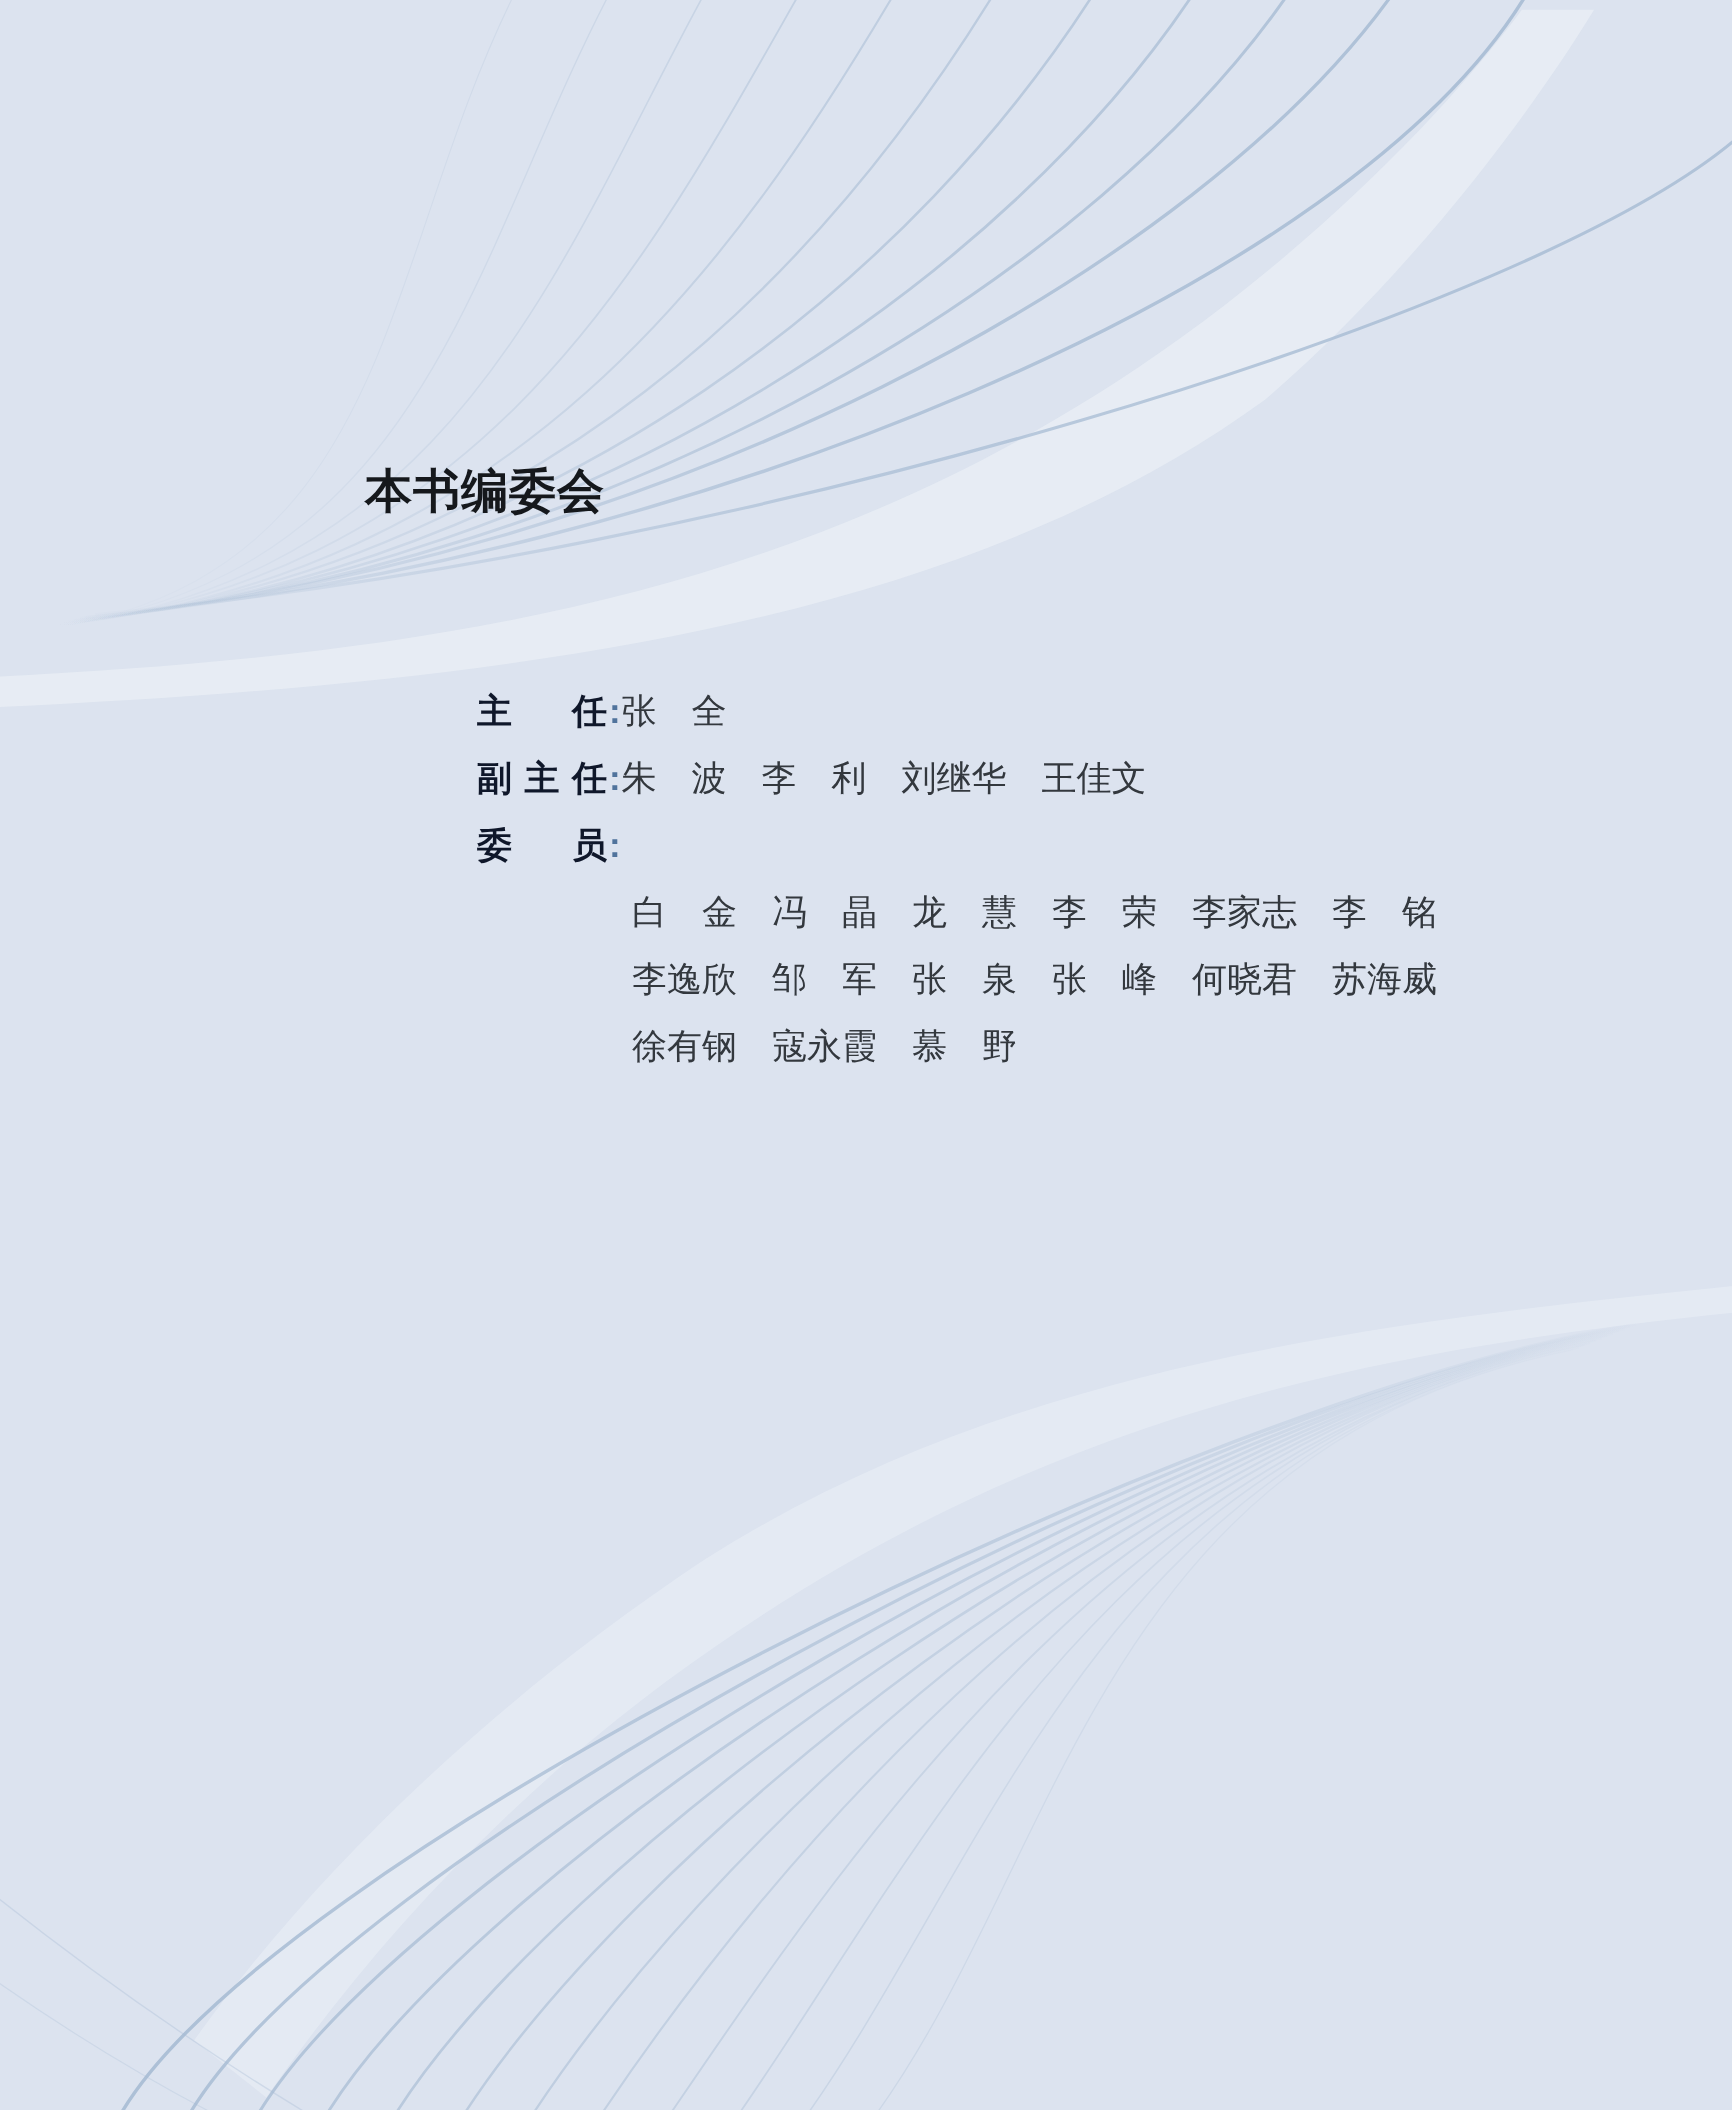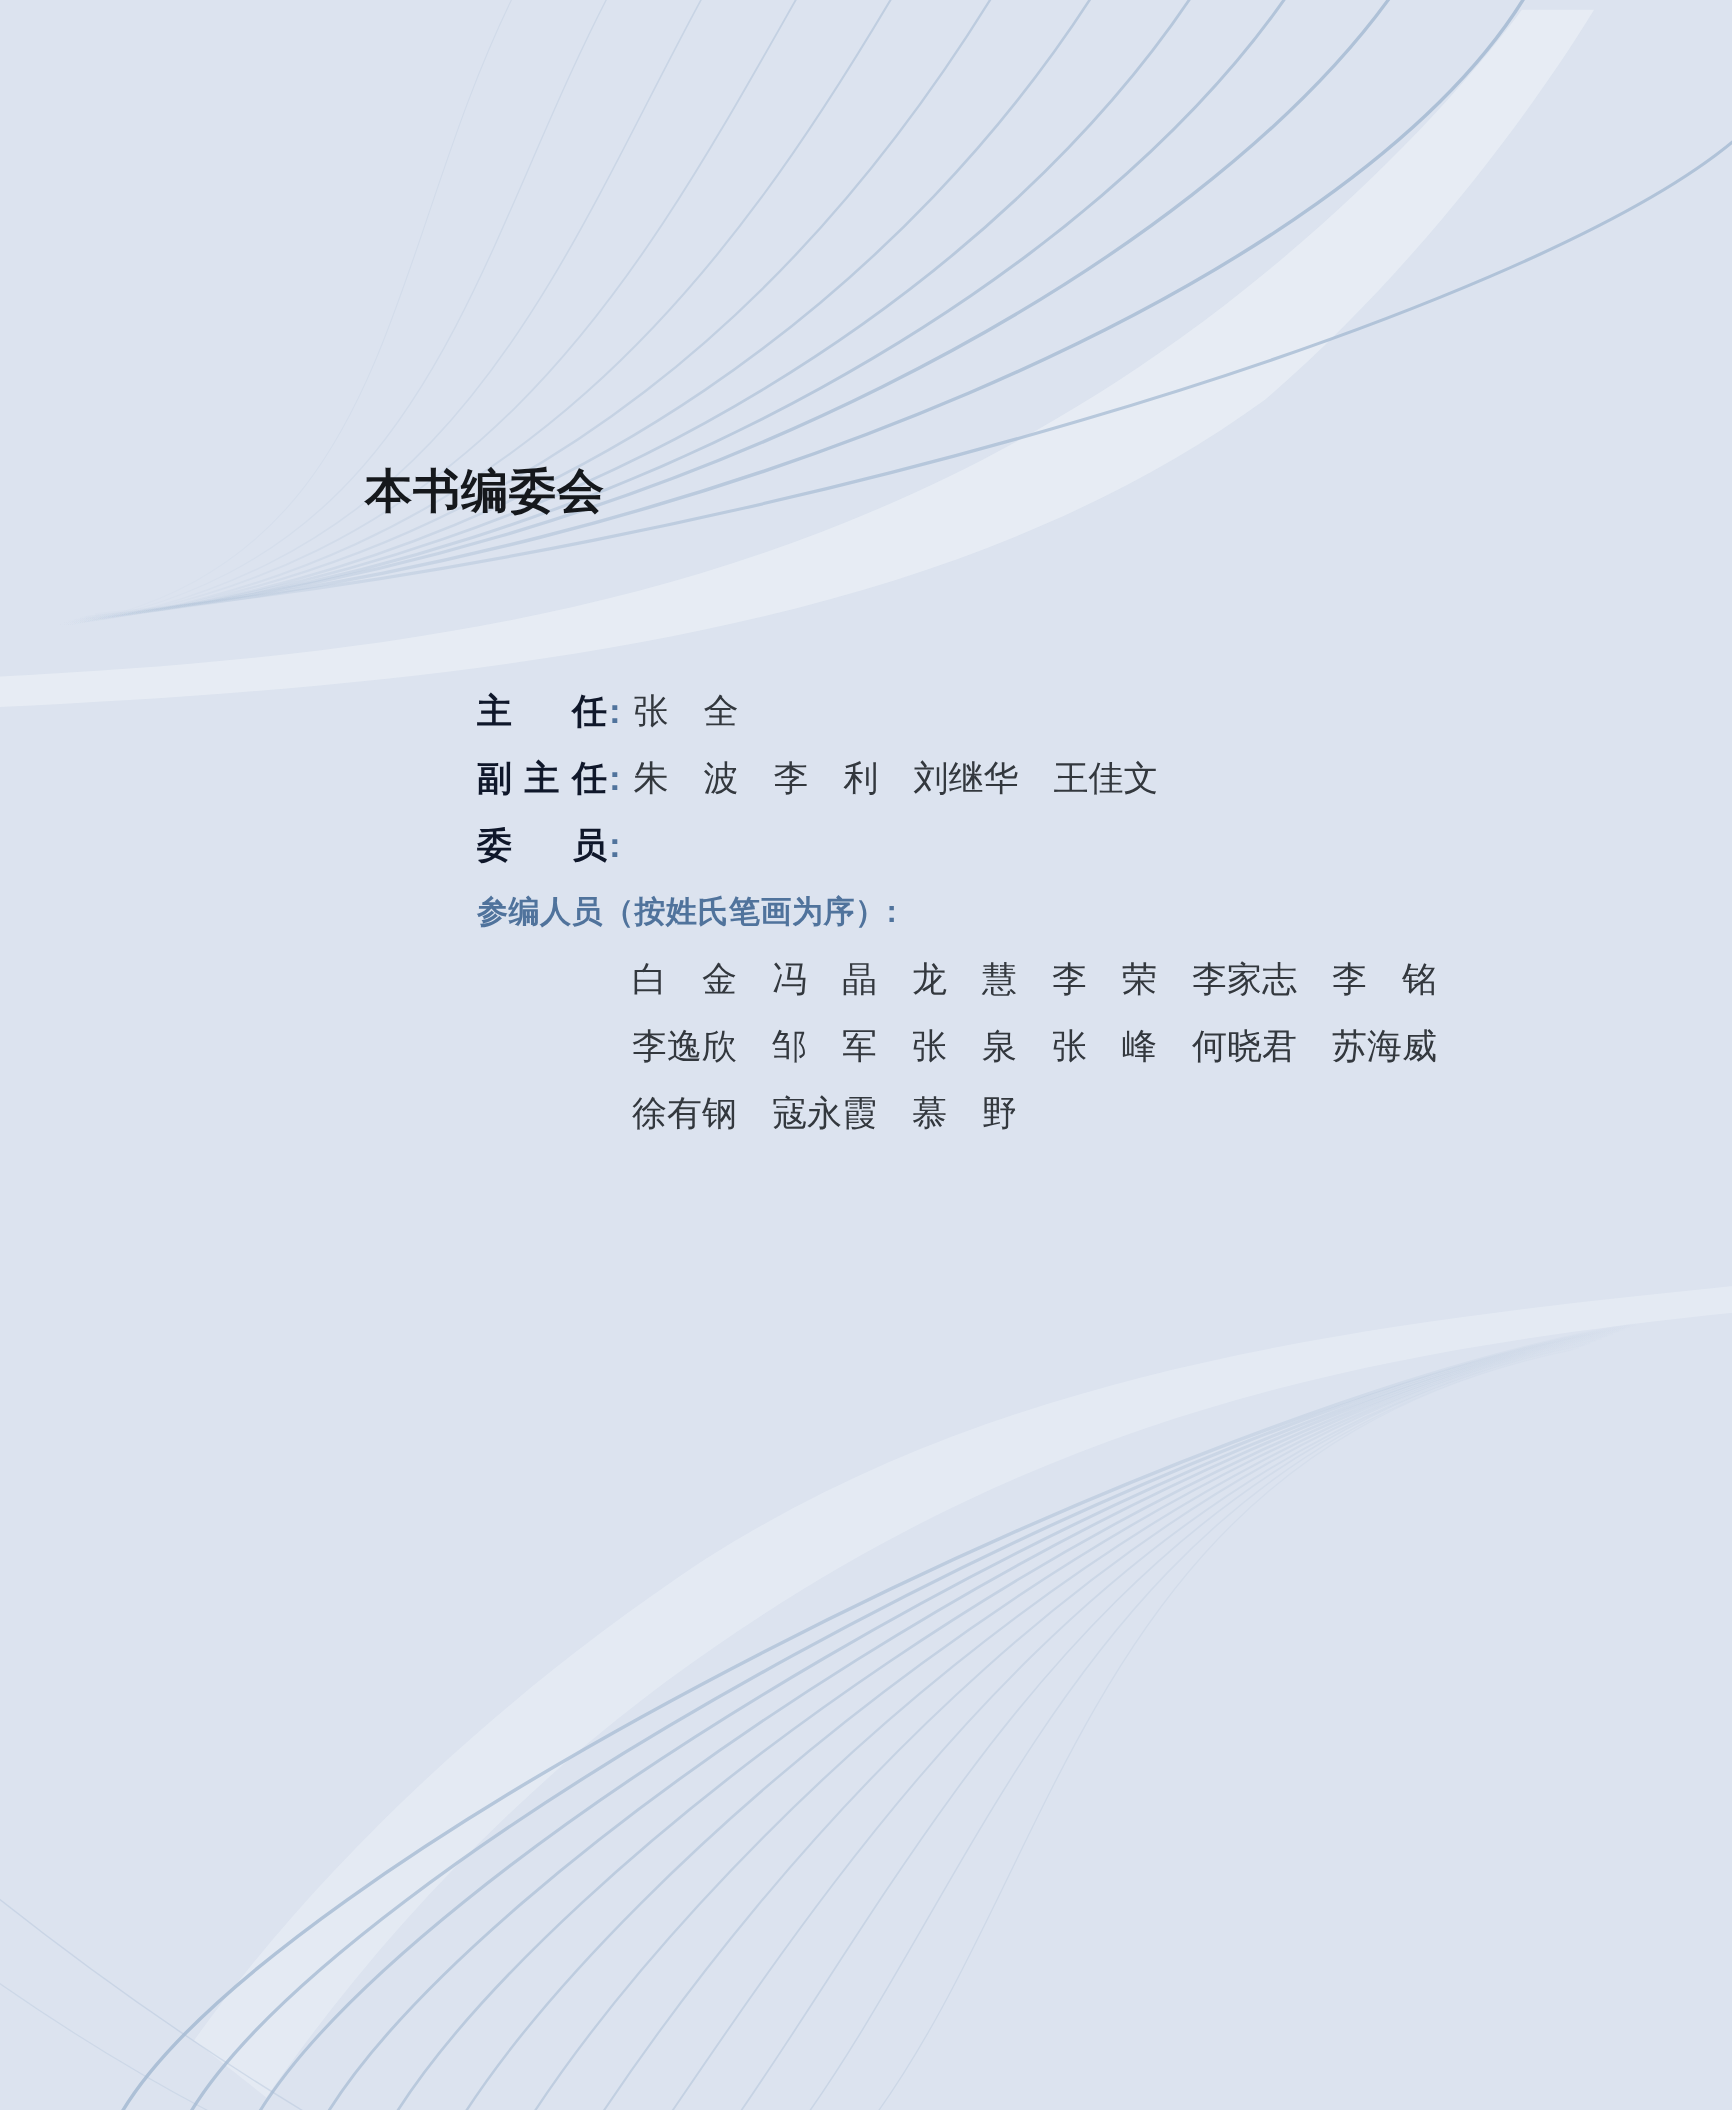--- a/index.html
+++ b/index.html
@@ -48,21 +48,21 @@
     text-justify: inter-character;
     color: #0f172a;
     font-weight: 600;
   }
   .row .colon {
     color: #50739c;
     font-weight: 600;
     margin-left: 1.9px;
   }
   .row .names {
-    margin-left: 13px;
+    margin-left: 1px;
     color: #33383e;
     font-weight: 400;
     text-align: center;
   }
   .row.heading-row {
     color: #50739c;
     font-weight: 600;
     font-size: 31px;
     letter-spacing: 0.5px;
   }
@@ -144,22 +144,19 @@
     <span class="label">副主任</span>
       <span class="colon">:</span>
     <span class="names">朱　波　李　利　刘继华　王佳文</span>
   </div>
 
   <div class="row">
     <span class="label">委员</span>
       <span class="colon">:</span>
   </div>
 
-  <div class="row heading-row">
-    <span>参编人员（按姓氏笔画为序）:</span>
-  </div>
 
   <div class="row participant-row">白　金　冯　晶　龙　慧　李　荣　李家志　李　铭</div>
   <div class="row participant-row">李逸欣　邹　军　张　泉　张　峰　何晓君　苏海威</div>
   <div class="row participant-row">徐有钢　寇永霞　慕　野</div>
 
 </div>
 
 
 </body></html>

